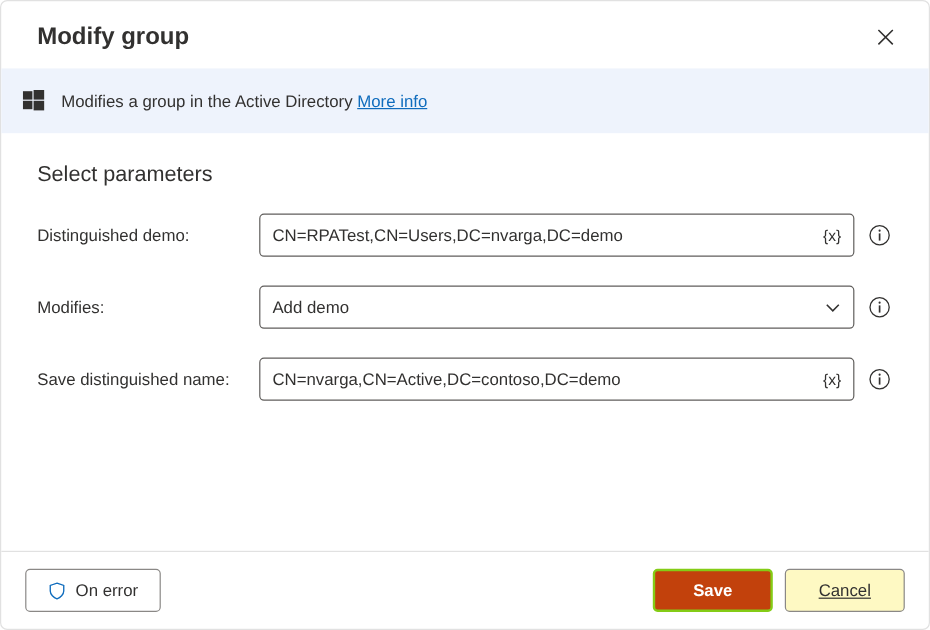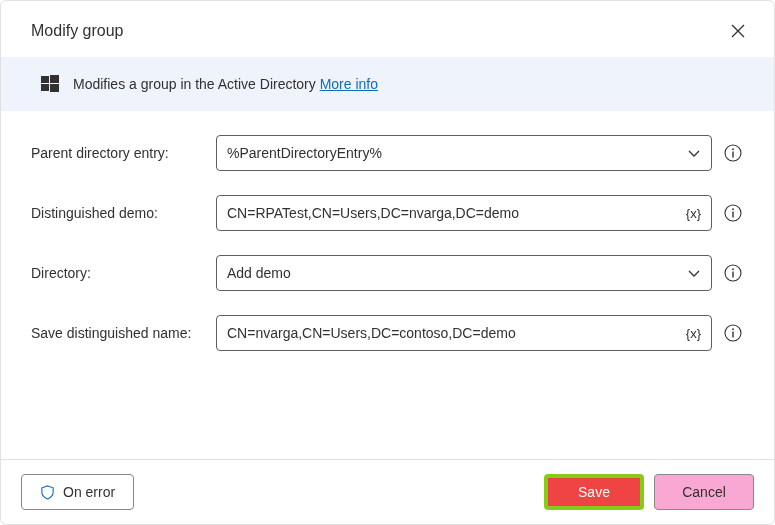--- a/index.html
+++ b/index.html
@@ -16,34 +16,34 @@
   display: flex;
   flex-direction: column;
 }
 .header {
   display: flex;
   justify-content: space-between;
   align-items: center;
   padding: 18px 24px 14px 30px;
 }
 .header h1 {
-  font-size: 16px;
-  font-weight: 400;
+  font-size: 20px;
+  font-weight: 700;
   color: #323130;
 }
 .close-btn {
   cursor: pointer;
   padding: 4px;
   display: flex;
   align-items: center;
   justify-content: center;
 }
 .info-banner {
   background: #eef3fc;
-  padding: 18px 40px;
+  padding: 18px 18px;
   display: flex;
   align-items: center;
   gap: 14px;
 }
 .win-icon {
   display: inline-flex;
 }
 .info-banner .text {
   color: #323130;
 }
@@ -137,31 +137,32 @@
   gap: 8px;
   padding: 0 18px;
   font-family: inherit;
 }
 .btn-outline {
   background: #fff;
   border: 1px solid #8a8886;
   color: #323130;
 }
 .btn-primary {
-  background: #ef4444;
-  border: 4px solid #84cc16;
+  background: #c2410c;
+  border: 2px solid #84cc16;
   color: #fff;
-  font-weight: 400;
+  font-weight: 700;
   min-width: 100px;
 }
 .btn-secondary {
-  background: #f9a8d4;
+  background: #fef9c3;
   border: 1px solid #8a8886;
   color: #323130;
   min-width: 100px;
+  text-decoration: underline;
 }
 .footer-right {
   display: flex;
   gap: 10px;
 }
 </style>
 </head>
 <body>
 
 <div class="header">
@@ -181,43 +182,22 @@
       <rect x="0" y="9" width="8" height="7" fill="#323130"></rect>
       <rect x="9" y="9" width="9" height="8" fill="#323130"></rect>
     </svg>
   </span>
   <span class="text">
     <span>Modifies a group in the Active Directory </span><a href="#">More info</a>
   </span>
 </div>
 
 <div class="content">
-
-  <div class="form-row">
-    <div class="form-label">Parent directory entry:</div>
-    <div class="field-wrap">
-      <div class="field">
-        <div class="field-text">%ParentDirectoryEntry%</div>
-        <div class="right-icons">
-          <span class="chevron">
-            <svg width="14" height="14" viewBox="0 0 14 14">
-                <path d="M2 5 L7 10 L12 5" stroke="#323130" stroke-width="1.3" fill="none"></path>
-              </svg>
-          </span>
-        </div>
-      </div>
-      <div class="info-icon">
-        <svg width="18" height="18" viewBox="0 0 18 18">
-            <circle cx="9" cy="9" r="8" stroke="#323130" stroke-width="1.1" fill="none"></circle>
-            <circle cx="9" cy="5.2" r="0.9" fill="#323130"></circle>
-            <rect x="8.3" y="7.5" width="1.4" height="6" fill="#323130"></rect>
-          </svg>
-      </div>
-    </div>
-  </div>
+  <div class="section-title">Select parameters</div>
+
 
   <div class="form-row">
     <div class="form-label">Distinguished demo:</div>
     <div class="field-wrap">
       <div class="field">
         <div class="field-text">CN=RPATest,CN=Users,DC=nvarga,DC=demo</div>
         <div class="right-icons">
           <span class="var-token">{x}</span>
         </div>
       </div>
@@ -225,21 +205,21 @@
         <svg width="18" height="18" viewBox="0 0 18 18">
             <circle cx="9" cy="9" r="8" stroke="#323130" stroke-width="1.1" fill="none"></circle>
             <circle cx="9" cy="5.2" r="0.9" fill="#323130"></circle>
             <rect x="8.3" y="7.5" width="1.4" height="6" fill="#323130"></rect>
           </svg>
       </div>
     </div>
   </div>
 
   <div class="form-row">
-    <div class="form-label">Directory:</div>
+    <div class="form-label">Modifies:</div>
     <div class="field-wrap">
       <div class="field">
         <div class="field-text">Add demo</div>
         <div class="right-icons">
           <span class="chevron">
             <svg width="14" height="14" viewBox="0 0 14 14">
                 <path d="M2 5 L7 10 L12 5" stroke="#323130" stroke-width="1.3" fill="none"></path>
               </svg>
           </span>
         </div>
@@ -251,21 +231,21 @@
             <rect x="8.3" y="7.5" width="1.4" height="6" fill="#323130"></rect>
           </svg>
       </div>
     </div>
   </div>
 
   <div class="form-row">
     <div class="form-label">Save distinguished name:</div>
     <div class="field-wrap">
       <div class="field">
-        <div class="field-text">CN=nvarga,CN=Users,DC=contoso,DC=demo</div>
+        <div class="field-text">CN=nvarga,CN=Active,DC=contoso,DC=demo</div>
         <div class="right-icons">
           <span class="var-token">{x}</span>
         </div>
       </div>
       <div class="info-icon">
         <svg width="18" height="18" viewBox="0 0 18 18">
             <circle cx="9" cy="9" r="8" stroke="#323130" stroke-width="1.1" fill="none"></circle>
             <circle cx="9" cy="5.2" r="0.9" fill="#323130"></circle>
             <rect x="8.3" y="7.5" width="1.4" height="6" fill="#323130"></rect>
           </svg>

